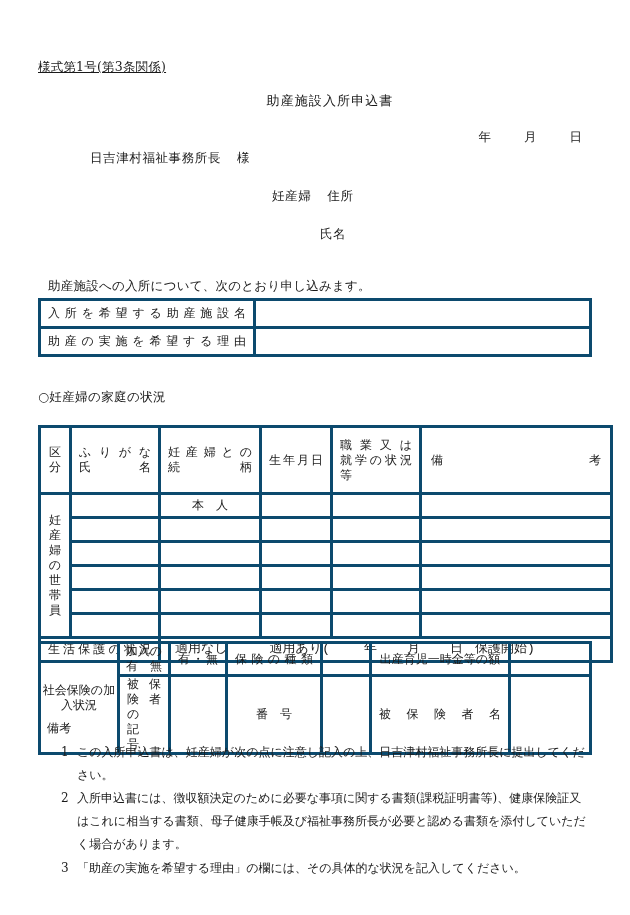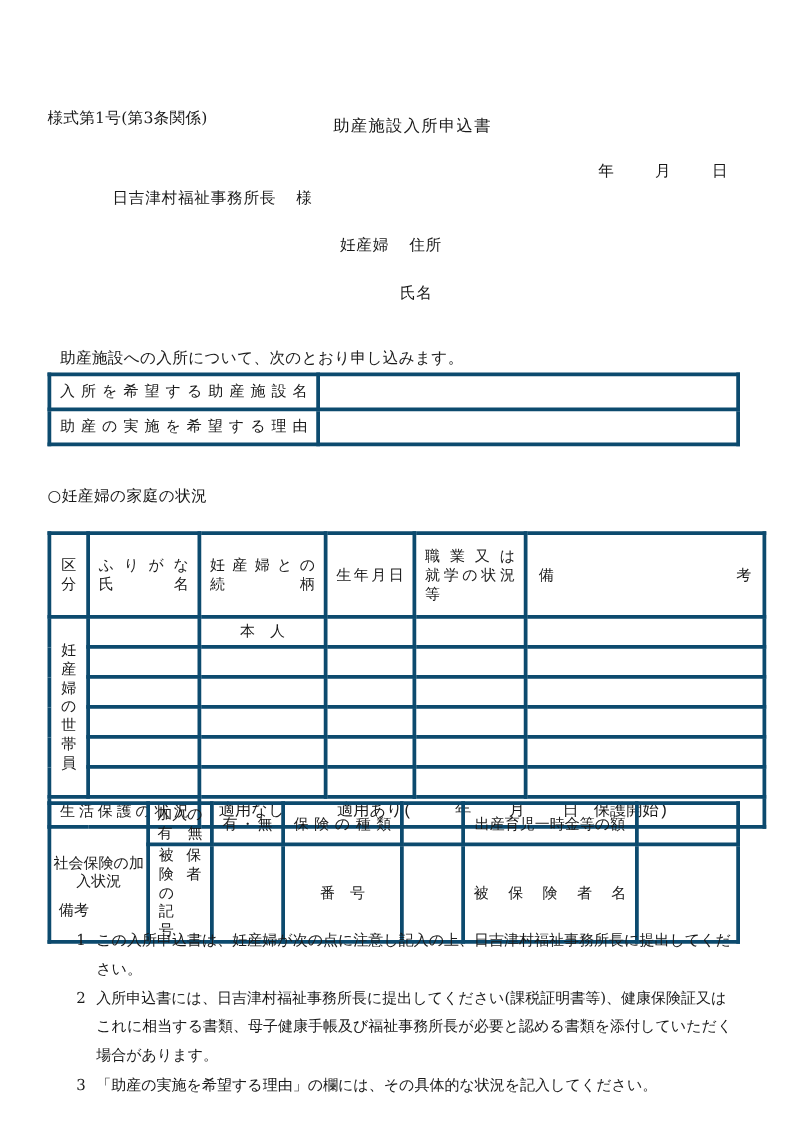--- a/index.html
+++ b/index.html
@@ -20,24 +20,25 @@
     width: 630px;
     height: 915px;
     box-sizing: border-box;
     padding: 0;
   }
 
   
   .form-code {
     position: absolute;
     left: 38px;
-    top: 86px;
+    top: 59px;
     font-size: 12.5px;
     letter-spacing: 0.2px;
     white-space: nowrap;
+    text-decoration: underline;
   }
   .doc-title {
     position: absolute;
     left: 0;
     top: 92px;
     width: 630px;
     text-align: center;
     font-size: 13px;
     letter-spacing: 1.1px;
     padding-left: 30px;
@@ -377,21 +378,21 @@
     </table>
 
   <div class="notes">
     <div class="notes-title">備考</div>
     <div class="note-item">
       <span class="note-num">1</span>
       <span class="note-text">この入所申込書は、妊産婦が次の点に注意し記入の上、日吉津村福祉事務所長に提出してください。</span>
     </div>
     <div class="note-item">
       <span class="note-num">2</span>
-      <span class="note-text">入所申込書には、日吉津村福祉事務所長に提出してください(課税証明書等)、健康保険証又はこれに相当する書類、母子健康手帳及び福祉事務所長が必要と認める書類を添付していただく場合があります。</span>
+      <span class="note-text">入所申込書には、徴収額決定のために必要な事項に関する書類(課税証明書等)、健康保険証又はこれに相当する書類、母子健康手帳及び福祉事務所長が必要と認める書類を添付していただく場合があります。</span>
     </div>
     <div class="note-item">
       <span class="note-num">3</span>
       <span class="note-text">「助産の実施を希望する理由」の欄には、その具体的な状況を記入してください。</span>
     </div>
   </div>
 
 </div>
 
 </body></html>

